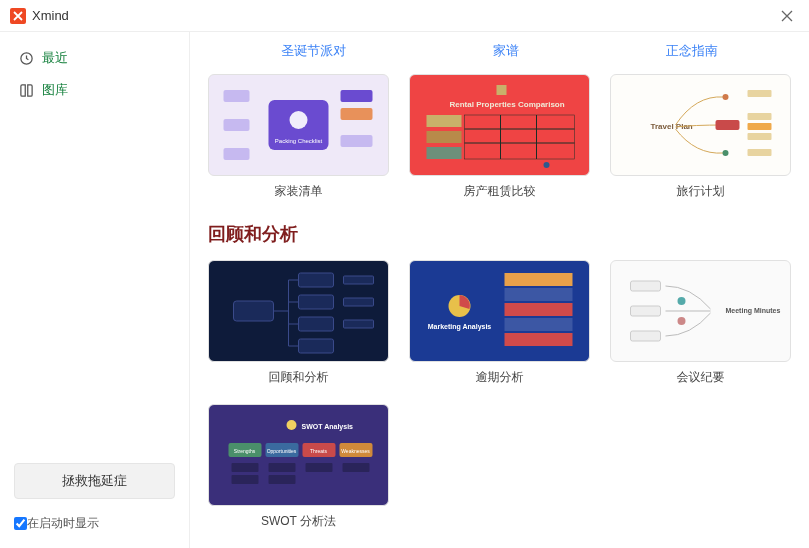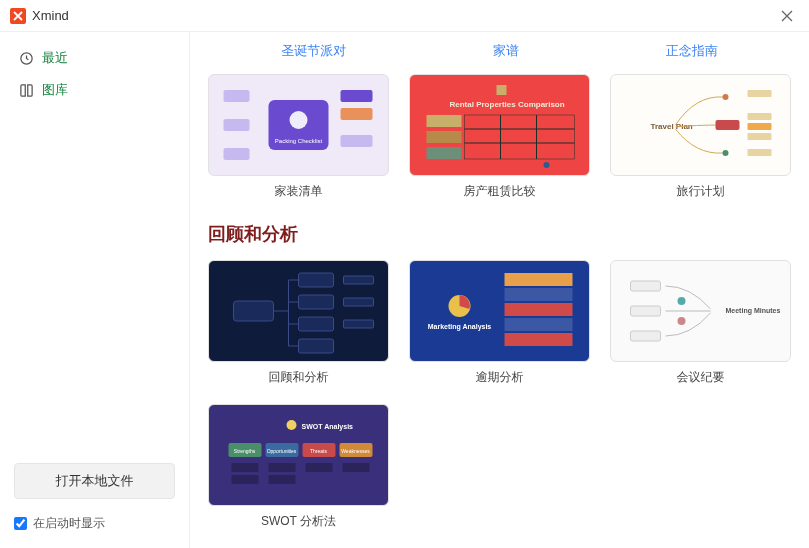--- a/index.html
+++ b/index.html
@@ -10,21 +10,21 @@
 .app-icon svg { width: 10px; height: 10px; }
 .app-title { font-size: 13px; font-weight: 500; }
 .close-btn { width: 24px; height: 24px; display: flex; align-items: center; justify-content: center; cursor: pointer; color: #666; }
 .layout { display: flex; height: calc(100% - 32px); }
 .sidebar { width: 190px; min-width: 190px; border-right: 1px solid #eee; display: flex; flex-direction: column; padding: 10px 8px; }
 .nav { flex: 1; }
 .nav-item { display: flex; align-items: center; gap: 8px; padding: 7px 10px; border-radius: 4px; cursor: pointer; color: #15803d; font-size: 13px; }
 .nav-item.active { background: #ececec; font-weight: 500; }
 .nav-icon { width: 16px; height: 16px; display: flex; align-items: center; justify-content: center; color: #555; }
 .open-btn { margin: 8px 6px 12px; padding: 8px 0; text-align: center; background: #f2f2f2; border: 1px solid #e5e5e5; border-radius: 4px; font-size: 13px; cursor: pointer; }
-.startup { display: flex; align-items: center; gap: 6px; padding: 4px 6px 6px; font-size: 12px; color: #555; }
+.startup { display: flex; align-items: center; padding: 4px 6px 6px; font-size: 12px; color: #555; }
 .startup input { accent-color: #1677ff; }
 .main { flex: 1; overflow-y: auto; padding: 0 18px 18px 18px; }
 .label-row { display: flex; justify-content: space-around; margin: 10px 0 14px; color: #3b82f6; font-size: 13px; }
 .grid { display: grid; grid-template-columns: repeat(3, 1fr); gap: 18px 20px; margin-bottom: 10px; }
 .card { display: flex; flex-direction: column; align-items: center; cursor: pointer; }
 .thumb { width: 100%; height: 102px; border: 1px solid #e1e1e1; border-radius: 6px; overflow: hidden; display: flex; align-items: center; justify-content: center; }
 .caption { margin-top: 7px; font-size: 12px; color: #444; text-align: left; }
 .section-title { font-size: 18px; font-weight: 700; margin: 22px 0 14px; color: #7f1d1d; }
 
 .t-lightpurple { background:#efe9f8; }
@@ -69,21 +69,21 @@
       </div>
       <div class="nav-item">
         <span class="nav-icon">
           <svg width="15" height="15" viewBox="0 0 24 24" fill="none" stroke="currentColor" stroke-width="2">
               <path d="M3 5a2 2 0 012-2h5v18H5a2 2 0 01-2-2V5zM21 5a2 2 0 00-2-2h-5v18h5a2 2 0 002-2V5z"></path>
             </svg>
         </span>
         <span>图库</span>
       </div>
     </div>
-    <div class="open-btn">打开本地文件</div>
+    <div class="open-btn">拯救拖延症</div>
     <label class="startup">
       <input type="checkbox" checked="" style="">
       <span>在启动时显示</span>
     </label>
   </aside>
 
   <main class="main">
     <div class="label-row">
       <span>圣诞节派对</span>
       <span>家谱</span>

